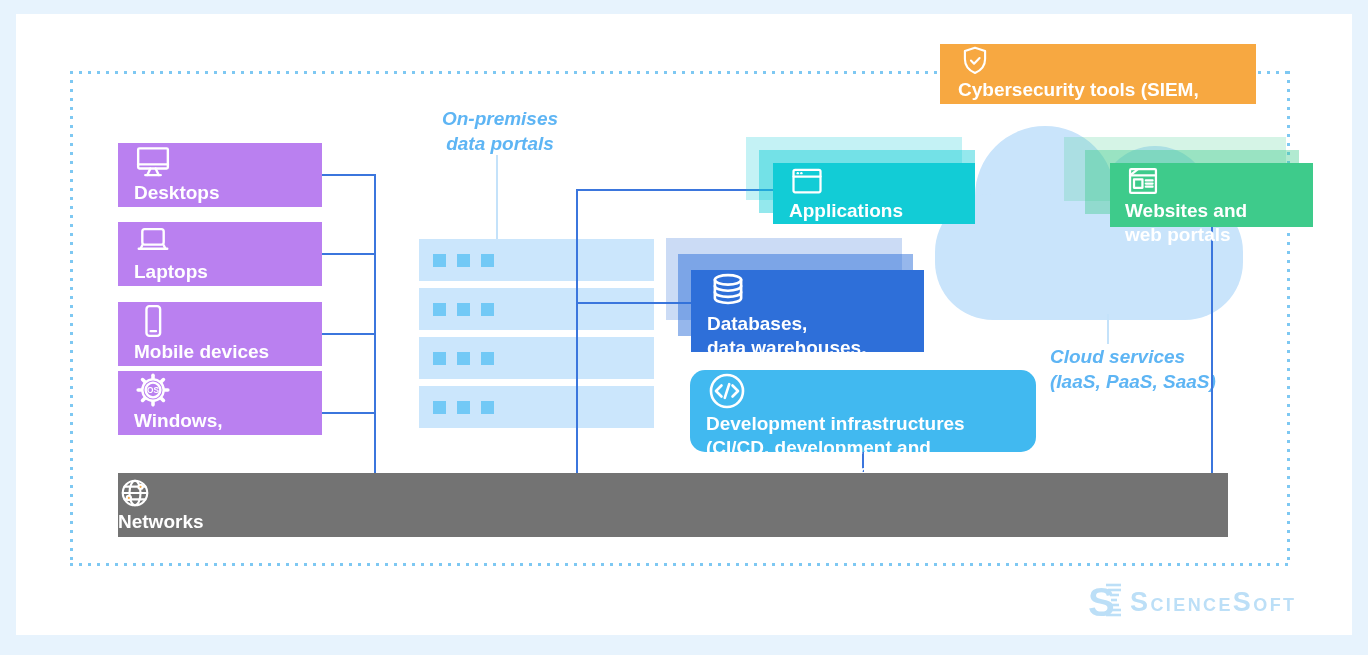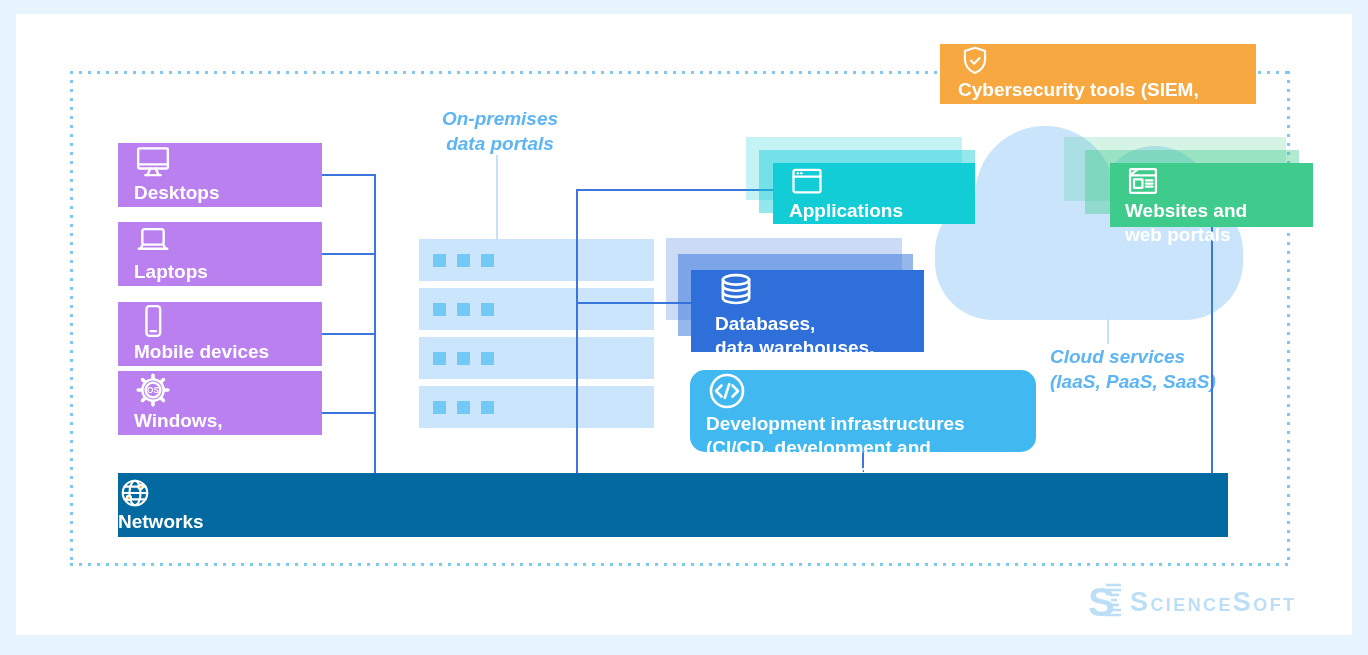--- a/index.html
+++ b/index.html
@@ -214,21 +214,21 @@
         </svg>
     </span>
     <span>
       <div>Websites and</div>
       <div>web portals</div>
     </span>
   </div>
 
   <div class="layer" style="left:666px;top:238px;width:236px;height:82px;background:rgba(46,111,217,0.25);"></div>
   <div class="layer" style="left:678px;top:254px;width:235px;height:82px;background:rgba(46,111,217,0.5);"></div>
-  <div class="box" style="left:691px;top:270px;width:233px;height:82px;background:#2e6fd9;padding-left:24px;">
+  <div class="box" style="left:691px;top:270px;width:233px;height:82px;background:#2e6fd9;padding-left:16px;">
     <span class="ic" style="margin-right:14px;">
       <svg width="42" height="42" viewBox="0 0 32 32">
           <g class="st">
         <ellipse cx="16" cy="7.5" rx="10" ry="3.6"></ellipse>
         <path d="M6 7.5 v14 c0 2 4.5 3.6 10 3.6 s10 -1.6 10 -3.6 v-14"></path>
         <path d="M6 12.2 c0 2 4.5 3.6 10 3.6 s10 -1.6 10 -3.6"></path>
         <path d="M6 16.9 c0 2 4.5 3.6 10 3.6 s10 -1.6 10 -3.6"></path>
       </g>
         </svg>
     </span>
@@ -265,21 +265,21 @@
         <path d="M12.2 15.6 l2.9 2.9 5.2 -5.3"></path>
       </g>
         </svg>
     </span>
     <span>
       <div>Cybersecurity tools (SIEM,</div>
       <div>IAM, firewalls, etc.)</div>
     </span>
   </div>
 
-  <div class="box" style="left:118px;top:473px;width:1110px;height:64px;background:#0369a1;justify-content:center;">
+  <div class="box" style="left:118px;top:473px;width:1110px;height:64px;background:#737373;justify-content:center;">
     <span class="ic" style="margin-right:13px;">
       <svg width="34" height="34" viewBox="0 0 32 32">
           <g class="st">
         <circle cx="16" cy="16" r="11.5"></circle>
         <ellipse cx="16" cy="16" rx="5.2" ry="11.5"></ellipse>
         <line x1="4.5" y1="16" x2="27.5" y2="16"></line>
         <line x1="6.2" y1="10" x2="25.8" y2="10"></line>
         <line x1="6.2" y1="22" x2="25.8" y2="22"></line>
         <circle cx="10.2" cy="20.6" r="2" fill="#f7a841"></circle>
         <circle cx="21.2" cy="10.2" r="2" fill="#f7a841"></circle>

